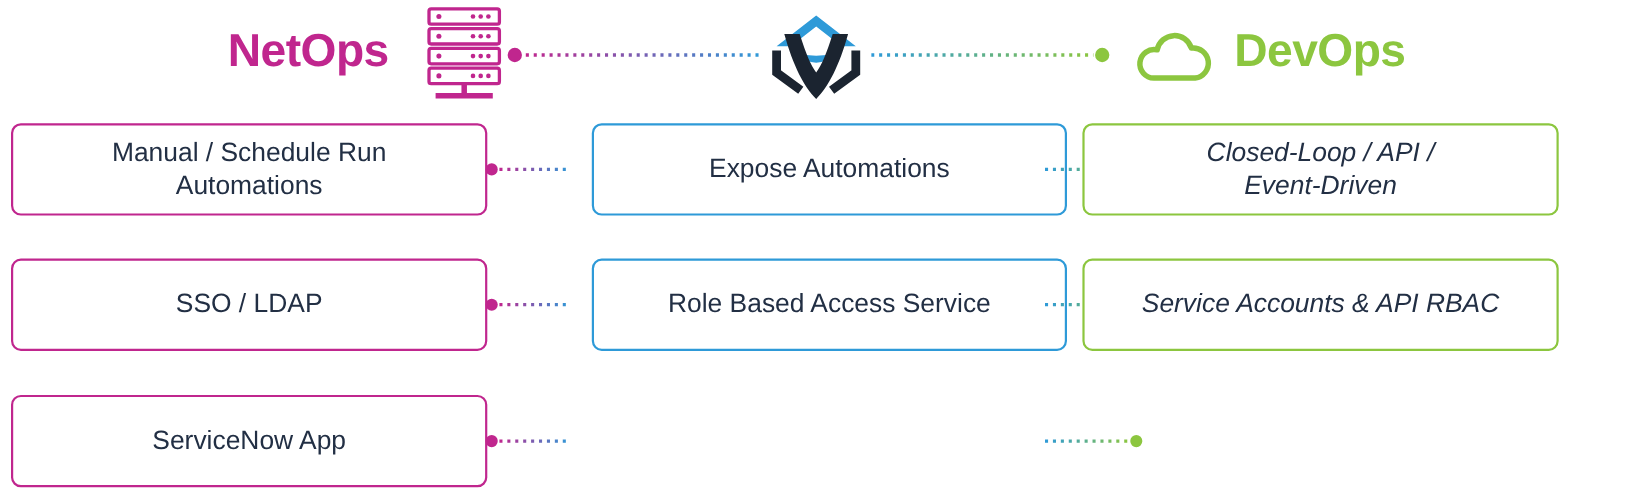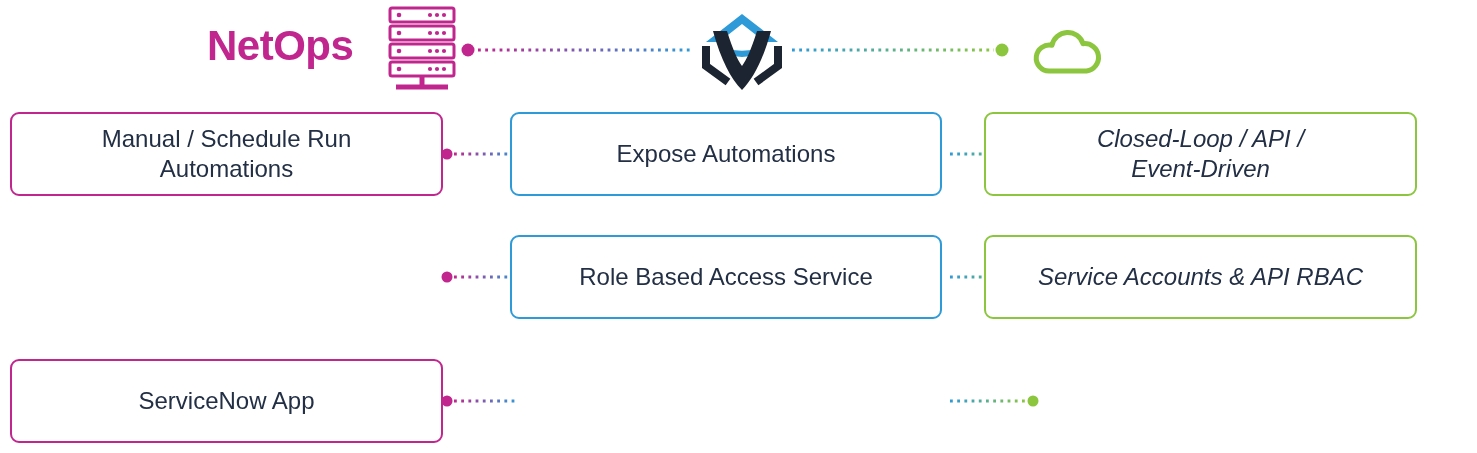--- a/index.html
+++ b/index.html
@@ -10,21 +10,21 @@
   .title{position:absolute;font-weight:bold;font-size:42px;line-height:56px;top:18px;letter-spacing:-.5px;}
   .title-netops{color:#C0268E;left:207px;}
   .title-devops{color:#8CC63F;left:1122px;}
   .node{
     position:absolute;width:433px;height:84px;box-sizing:border-box;
     border:2px solid #000;border-radius:9px;background:#ffffff;
     display:flex;align-items:center;justify-content:center;text-align:center;
   }
   .node span{font-size:24px;color:#222F44;line-height:1.25;white-space:pre-line;}
   .node-magenta{border-color:#C0268E;left:10px;}
-  .node-blue{border-color:#2E9AD8;left:510px;width:432px;}
+  .node-blue{border-color:#2E9AD8;left:538px;width:432px;}
   .node-green{border-color:#8CC63F;left:984px;font-style:italic;}
   .r0{top:112px}.r1{top:235px}.r2{top:359px}
   .c0{top:145px}.c1{top:268px}.c2{top:392px}
   .abs{position:absolute;}
   .defs-holder{position:absolute;width:0;height:0;overflow:hidden;}
 </style>
 </head>
 <body>
 
 <div class="canvas">
@@ -98,20 +98,21 @@
 
   <svg class="abs" style="left:792px;top:41px" width="220" height="18">
     <line x1="0" y1="9" x2="202" y2="9" stroke="url(#g-bg-top)" stroke-width="3" stroke-dasharray="2.8 4.4"></line>
     <circle cx="210" cy="9" r="6.5" fill="#8CC63F"></circle>
   </svg>
 
   <svg class="abs" style="left:1030px;top:22px" width="82" height="58" viewBox="0 0 82 58">
     <path d="M19 49 a13 13 0 1 1 3 -25.7 a16 16 0 0 1 31 -1.6 a11.5 11.5 0 1 1 3.5 27.3 z" fill="none" stroke="#8CC63F" stroke-width="5" stroke-linejoin="round"></path>
   </svg>
 
+  <div class="title title-devops">DevOps</div>
 
   <div class="node node-magenta r0">
     <span>Manual / Schedule Run
 Automations</span>
   </div>
   <svg class="abs c0" style="left:440px" width="80" height="18">
     <circle cx="7" cy="9" r="5.5" fill="#C0268E"></circle>
     <line x1="14" y1="9" x2="78" y2="9" stroke="url(#g-mb-row)" stroke-width="3" stroke-dasharray="2.8 4.4"></line>
   </svg>
   <div class="node node-blue r0">
@@ -119,20 +120,23 @@
   </div>
   <svg class="abs c0" style="left:950px" width="90" height="18">
     <line x1="0" y1="9" x2="76" y2="9" stroke="url(#g-bg-row)" stroke-width="3" stroke-dasharray="2.8 4.4"></line>
     <circle cx="83" cy="9" r="5.5" fill="#8CC63F"></circle>
   </svg>
   <div class="node node-green r0">
     <span>Closed-Loop / API /
 Event-Driven</span>
   </div>
 
+  <div class="node node-magenta r1">
+    <span>SSO / LDAP</span>
+  </div>
   <svg class="abs c1" style="left:440px" width="80" height="18">
     <circle cx="7" cy="9" r="5.5" fill="#C0268E"></circle>
     <line x1="14" y1="9" x2="78" y2="9" stroke="url(#g-mb-row)" stroke-width="3" stroke-dasharray="2.8 4.4"></line>
   </svg>
   <div class="node node-blue r1">
     <span>Role Based Access Service</span>
   </div>
   <svg class="abs c1" style="left:950px" width="90" height="18">
     <line x1="0" y1="9" x2="76" y2="9" stroke="url(#g-bg-row)" stroke-width="3" stroke-dasharray="2.8 4.4"></line>
     <circle cx="83" cy="9" r="5.5" fill="#8CC63F"></circle>

